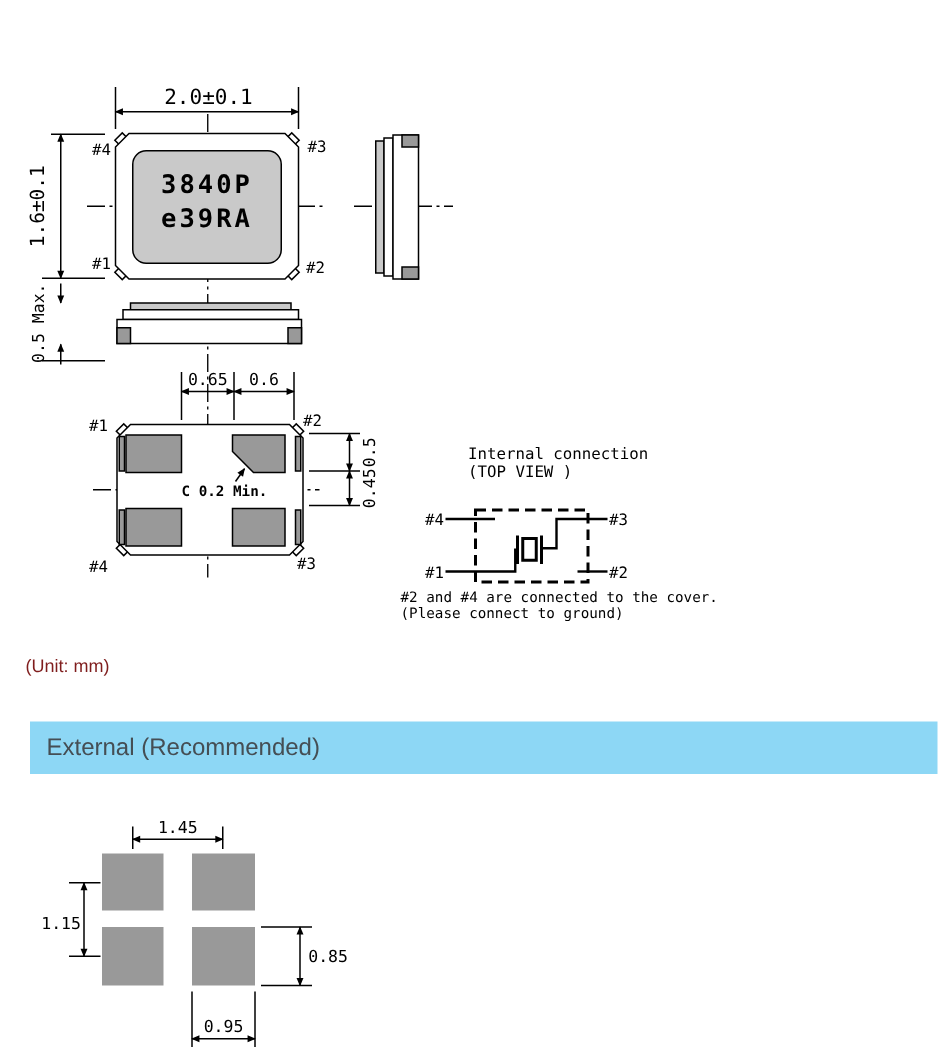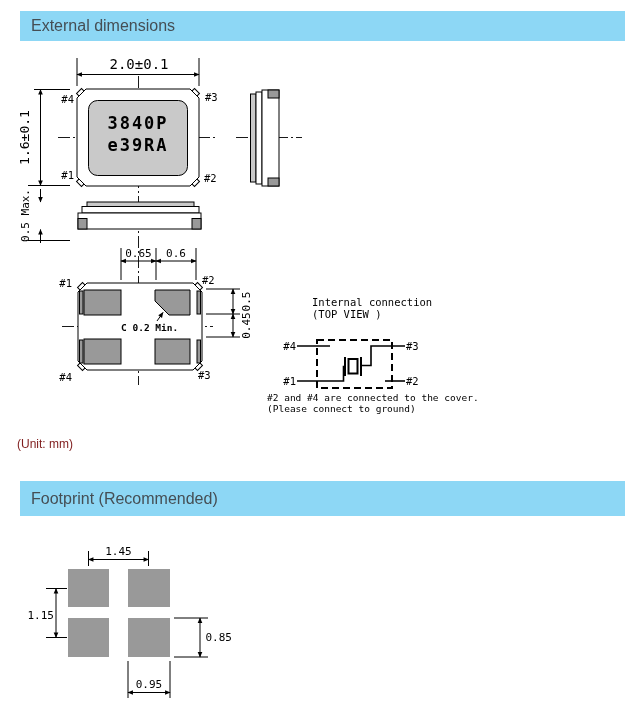--- a/index.html
+++ b/index.html
@@ -27,28 +27,25 @@
   .grayfill{fill:#c9c9c9;stroke:#000;stroke-width:1;}
   .padfill{fill:#999999;stroke:#000;stroke-width:1;}
   .padplain{fill:#999999;stroke:none;}
   .dashbox{stroke:#000;stroke-width:2;fill:none;stroke-dasharray:7 4;}
 </style>
 </head>
 <body>
 
 <div class="page">
 
-  <div id="hdr1" class="section-header">
-    <span>External dimensions</span>
-  </div>
 
   <div class="unit-note">(Unit: mm)</div>
 
   <div id="hdr2" class="section-header">
-    <span>Footprint (Recommended)</span>
+    <span>External (Recommended)</span>
   </div>
 
   <svg width="631" height="707" viewBox="0 0 631 707">
     <defs>
       <marker id="arw" viewBox="0 0 10 10" refX="9" refY="5" markerWidth="9" markerHeight="5.5" orient="auto-start-reverse">
         <path d="M0,0.8 L10,5 L0,9.2 Z" fill="#000"></path>
       </marker>
     </defs>
 
     <g>

